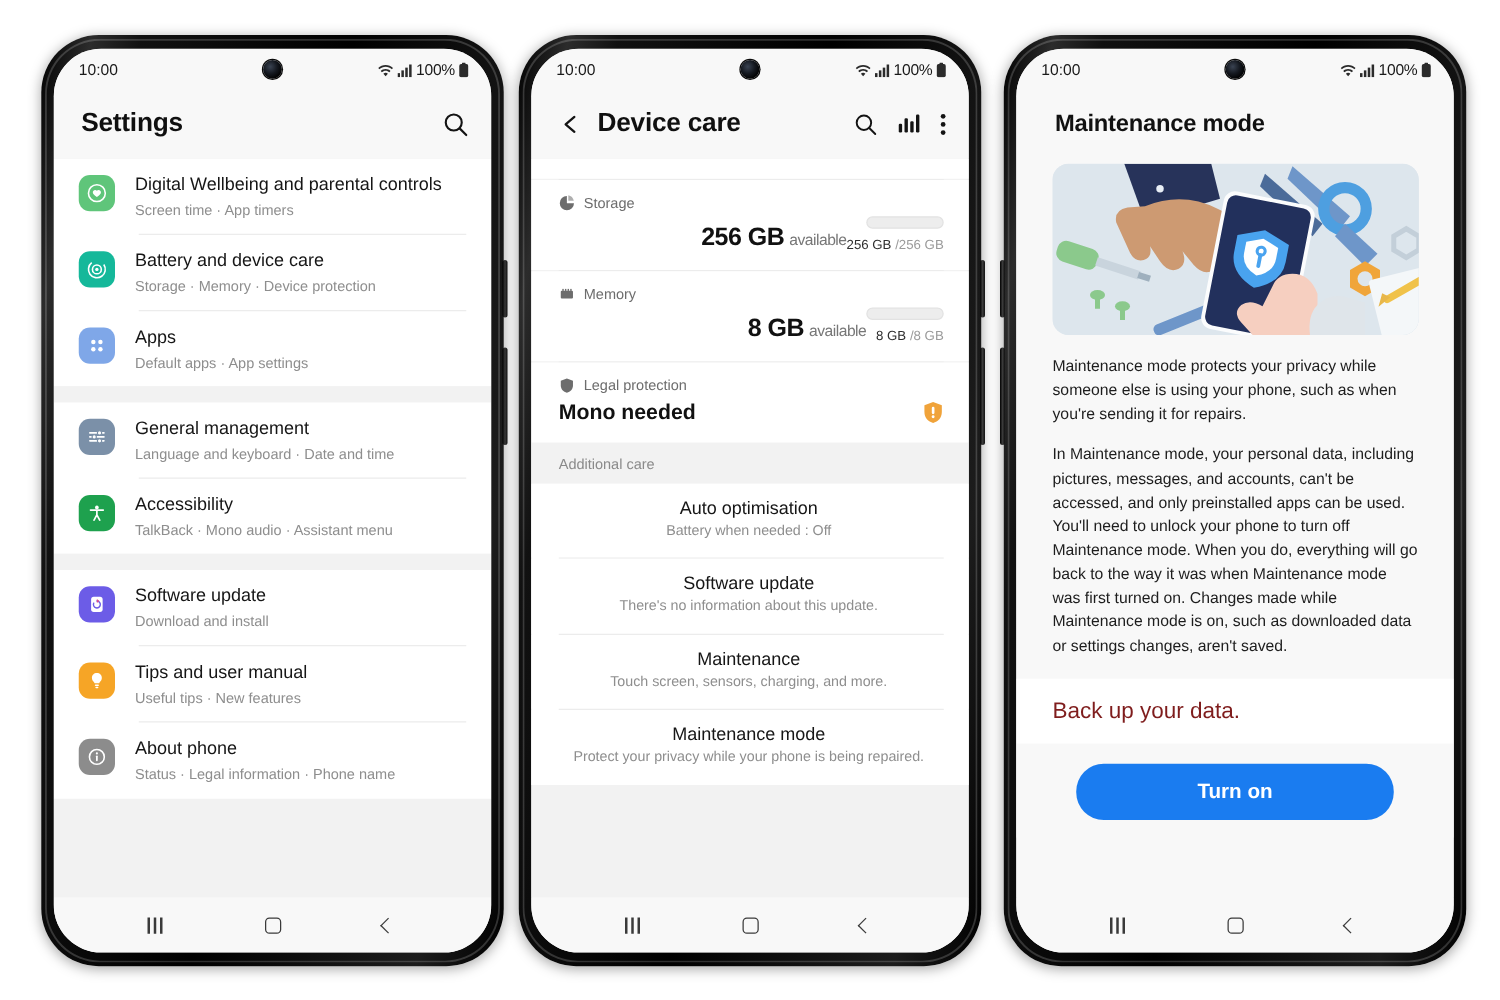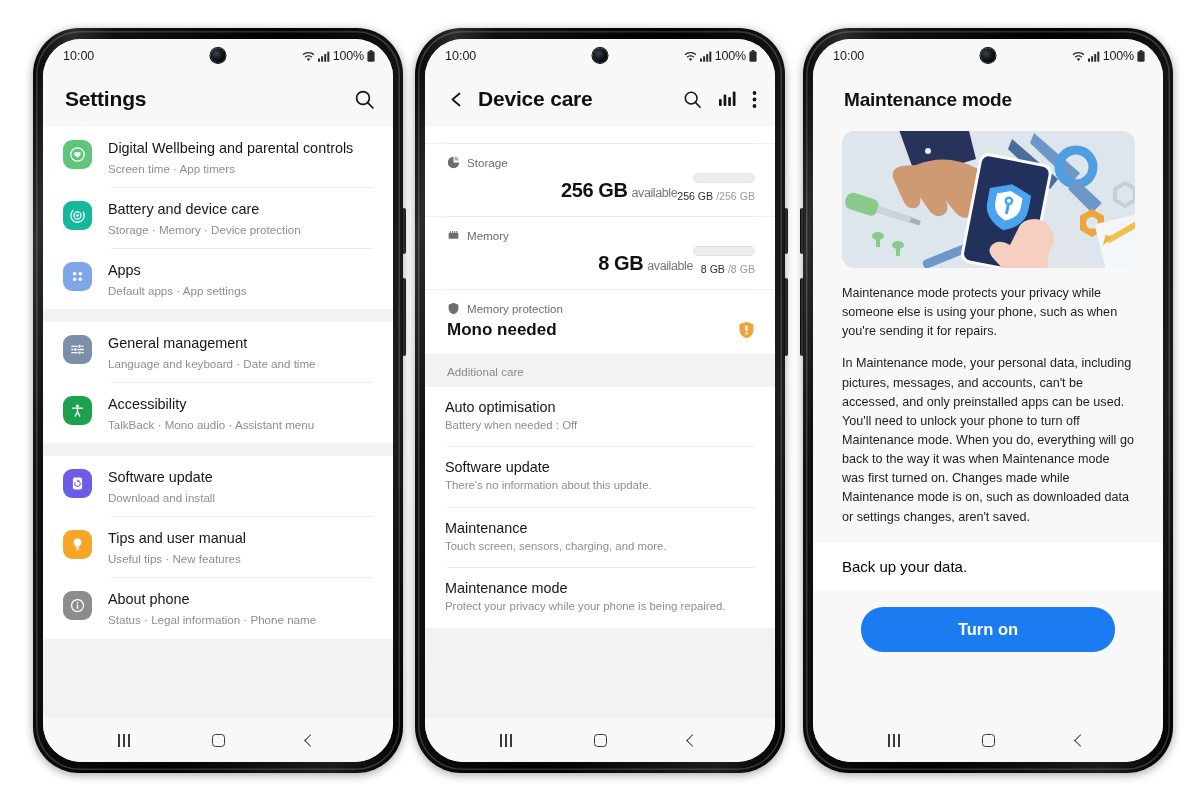--- a/index.html
+++ b/index.html
@@ -118,37 +118,37 @@
   .dcfrac b{ color:#2e2e2e; font-weight:400; }
   .dcdiv{ height:1px; background:#ececec; margin:0 20px 0 22px; }
 
   .scanrow{ display:flex; align-items:center; justify-content:space-between; }
   .scanval{ font-size:17px; font-weight:700; color:#111; }
 
   .sectionhdr{
     background:#f2f2f2; padding:11px 22px 9px 22px;
     font-size:11.6px; color:#8a8a8a;
   }
-  .arow{ padding:12px 22px 13px 20px; background:#fff; cursor:pointer; }
+  .arow{ padding:12px 22px 13px 20px; background:#fff; cursor:pointer;text-align:center; }
   .arow .a1{ font-size:14.4px; color:#161616; }
   .arow .a2{ font-size:11.4px; color:#8e8e8e; margin-top:3px; line-height:1.35; }
   .adiv{ height:1px; background:#ececec; margin:0 20px 0 22px; }
 
   
   .mm-wrap{ background:#f8f8f8; flex:1; display:flex; flex-direction:column; overflow:hidden; }
   .mm-title{ font-size:19px; font-weight:700; color:#111; padding:16px 22px 0 31px; letter-spacing:-.2px; }
   .mm-illo{
     margin:20px 28px 0 29px; height:137px; border-radius:13px;
     background:#dfe7ee; overflow:hidden; position:relative;
   }
   .mm-body{ padding:16px 29px 0 29px; font-size:12.6px; color:#1d1d1d; line-height:1.52; }
   .mm-body p + p{ margin-top:13px; }
   .mm-backup{
     margin-top:16px; background:#fff; padding:15px 29px 16px 29px;
-    font-size:15px; color:#000000;
+    font-size:18px; color:#7f1d1d;
   }
   .mm-btnbar{ background:#f8f8f8; padding:16px 48px 14px 48px; }
   .btn-primary{
     display:block; width:100%; border:none; border-radius:22px;
     background:#1a7cf0; color:#fff; font-size:16.5px; font-weight:700;
     padding:13px 0; cursor:pointer; font-family:"Liberation Sans", sans-serif;
   }
 
   
   .navbar{
@@ -464,21 +464,21 @@
             </div>
           </div>
           <div class="dcdiv"></div>
           <div class="dcrow">
             <div class="dchead">
               <span>
                 <svg width="13" height="13" viewBox="0 0 16 16">
                   <path d="M8 1l6 2.3v4.4c0 4-2.6 6.4-6 7.3-3.4-.9-6-3.3-6-7.3V3.3z" fill="#6d6d6d"></path>
                 </svg>
               </span>
-              <span class="lbl">Memory protection</span>
+              <span class="lbl">Legal protection</span>
             </div>
             <div class="scanrow" style="margin-top:5px">
               <div class="scanval">Mono needed</div>
               <span>
                 <svg width="17" height="19" viewBox="0 0 16 18">
                   <path d="M8 .6l6.6 2.5v5c0 4.5-2.9 7.2-6.6 8.3C4.3 15.3 1.4 12.6 1.4 8.1v-5z" fill="#f0a33a"></path>
                   <rect x="7" y="4.2" width="2" height="5.6" rx="1" fill="#fff"></rect>
                   <circle cx="8" cy="11.8" r="1.1" fill="#fff"></circle>
                 </svg>
               </span>

